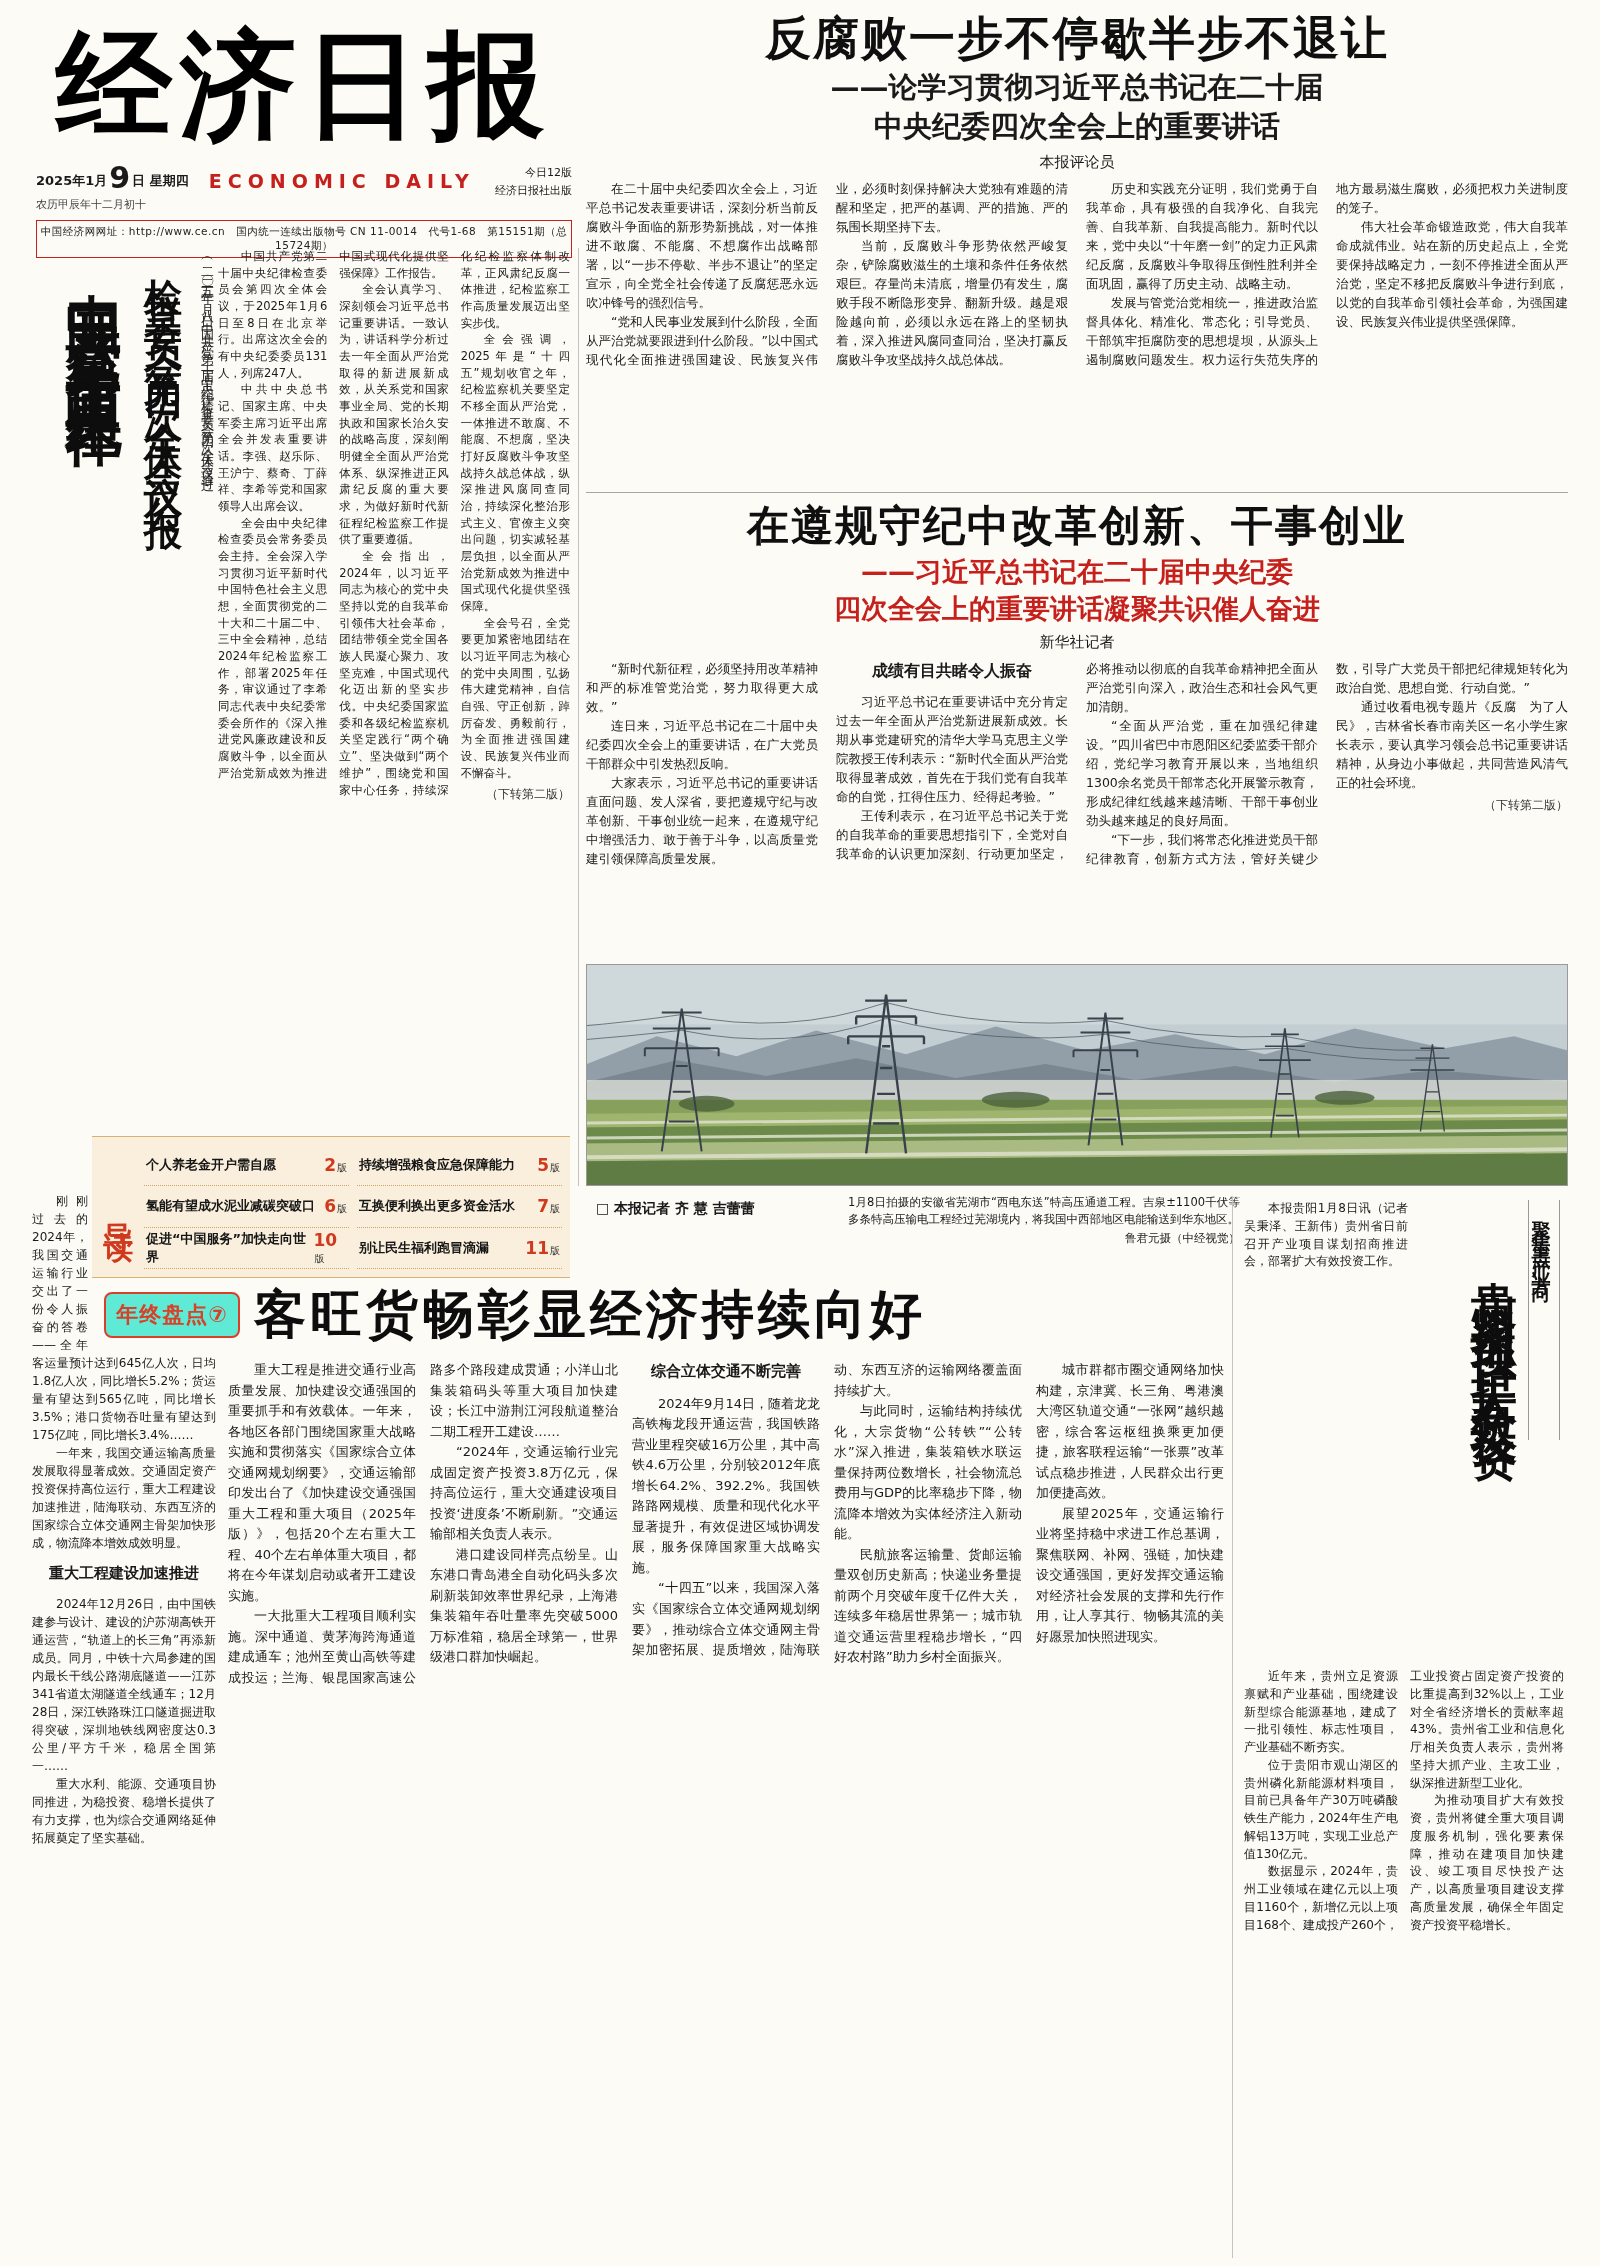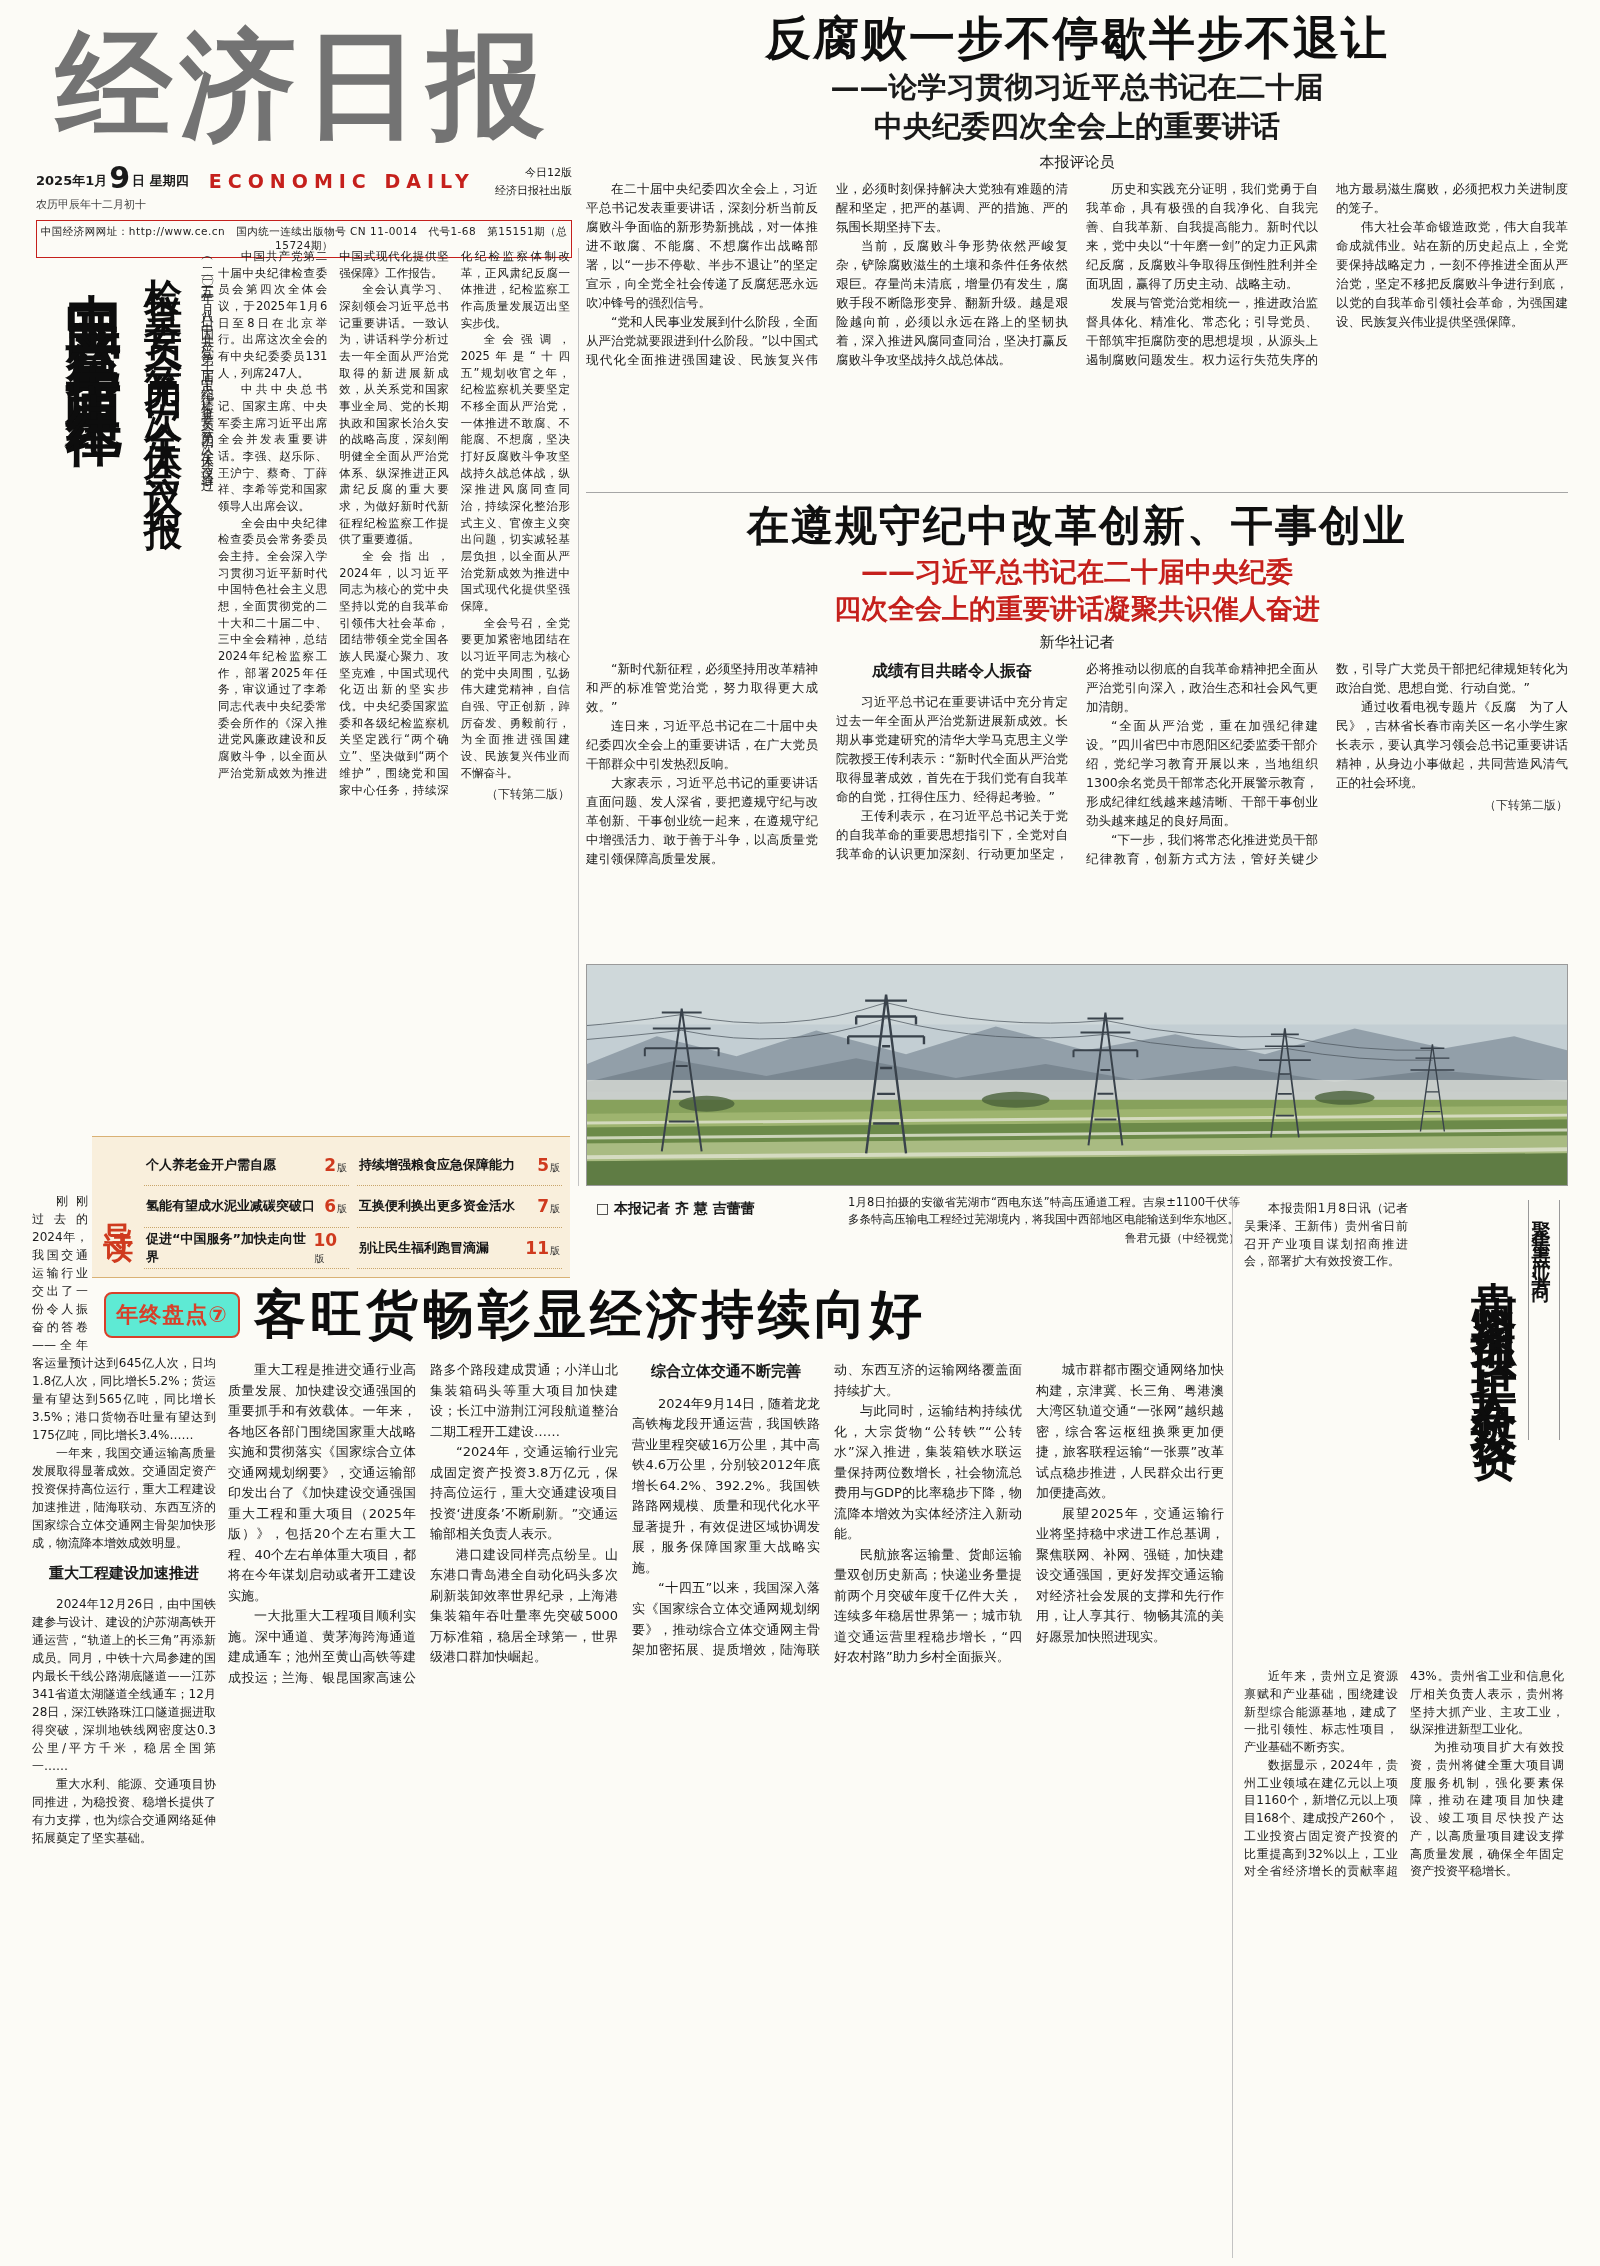--- a/index.html
+++ b/index.html
@@ -5,21 +5,21 @@
   *{box-sizing:border-box}
   html,body{margin:0;padding:0}
   body{background:#6f6f6f;font-family:"DejaVu Sans","Liberation Sans",sans-serif}
   .page{position:relative;width:1600px;height:2266px;margin:0 auto;background:#fcfbf6;color:#1a1a1a;overflow:hidden}
   .abs{position:absolute}
   .vt{writing-mode:vertical-rl;text-orientation:upright}
   p{margin:0;text-indent:2em}
   .just{text-align:justify}
 
   
-  .logo{font-family:"DejaVu Serif","Liberation Serif",serif;font-weight:bold;color:#737373;font-size:116px;line-height:1.28;text-align:center;letter-spacing:8px}
+  .logo{font-family:"DejaVu Serif","Liberation Serif",serif;font-weight:bold;color:#000000;font-size:116px;line-height:1.28;text-align:center;letter-spacing:8px}
   .mast-row{display:flex;justify-content:space-between;align-items:flex-start;margin-top:2px}
   .date-main{font-size:13px;font-weight:bold}
   .date-day{font-size:30px;font-weight:900;margin:0 2px;vertical-align:-3px}
   .date-lunar{font-size:11px;color:#444;margin-top:2px}
   .mast-english{color:#c5201c;font-weight:bold;font-size:19px;letter-spacing:6px;margin-top:10px}
   .mast-edition{font-size:11px;text-align:right;line-height:1.55;margin-top:4px}
   .info-bar{margin-top:8px;border:1px solid #c5201c;padding:4px 1px;font-size:10.5px;text-align:center;color:#222;letter-spacing:.5px}
 
   
   .ed-title{font-size:46px;font-weight:900;text-align:center;letter-spacing:2px;color:#0f0f0f;line-height:1.15}
@@ -249,18 +249,19 @@
   <div class="abs vrule" style="left:1232px;top:1196px;height:1062px"></div>
 
   <section>
     <div class="abs gz-intro" style="left:1244px;top:1200px;width:164px">
       <p>本报贵阳1月8日讯（记者吴秉泽、王新伟）贵州省日前召开产业项目谋划招商推进会，部署扩大有效投资工作。</p>
     </div>
     <div class="abs vt gz-title" style="left:1414px;top:1244px;width:108px;height:396px">贵州紧抓项目扩大有效投资</div>
     <div class="abs vt gz-label" style="left:1528px;top:1200px;width:32px;height:240px">聚焦重点产业方向</div>
     <div class="abs gz-body" style="left:1244px;top:1668px;width:320px">
       <p>近年来，贵州立足资源禀赋和产业基础，围绕建设新型综合能源基地，建成了一批引领性、标志性项目，产业基础不断夯实。</p>
+      <p>位于贵阳市观山湖区的贵州磷化新能源材料项目，目前已具备年产30万吨磷酸铁生产能力，2024年生产电解铝13万吨，实现工业总产值130亿元。</p>
       <p>数据显示，2024年，贵州工业领域在建亿元以上项目1160个，新增亿元以上项目168个、建成投产260个，工业投资占固定资产投资的比重提高到32%以上，工业对全省经济增长的贡献率超43%。贵州省工业和信息化厅相关负责人表示，贵州将坚持大抓产业、主攻工业，纵深推进新型工业化。</p>
       <p>为推动项目扩大有效投资，贵州将健全重大项目调度服务机制，强化要素保障，推动在建项目加快建设、竣工项目尽快投产达产，以高质量项目建设支撑高质量发展，确保全年固定资产投资平稳增长。</p>
     </div>
   </section>
 
 </div>
 
 </body></html>

